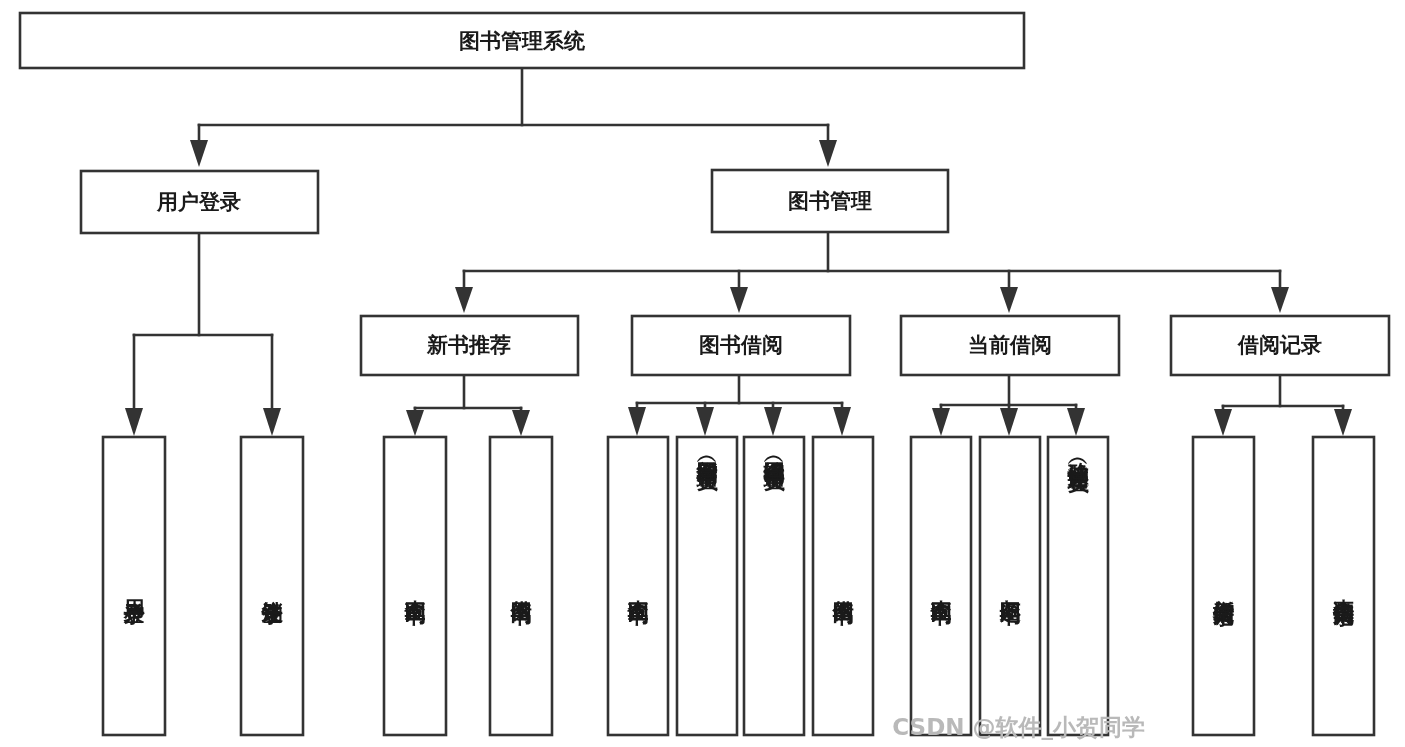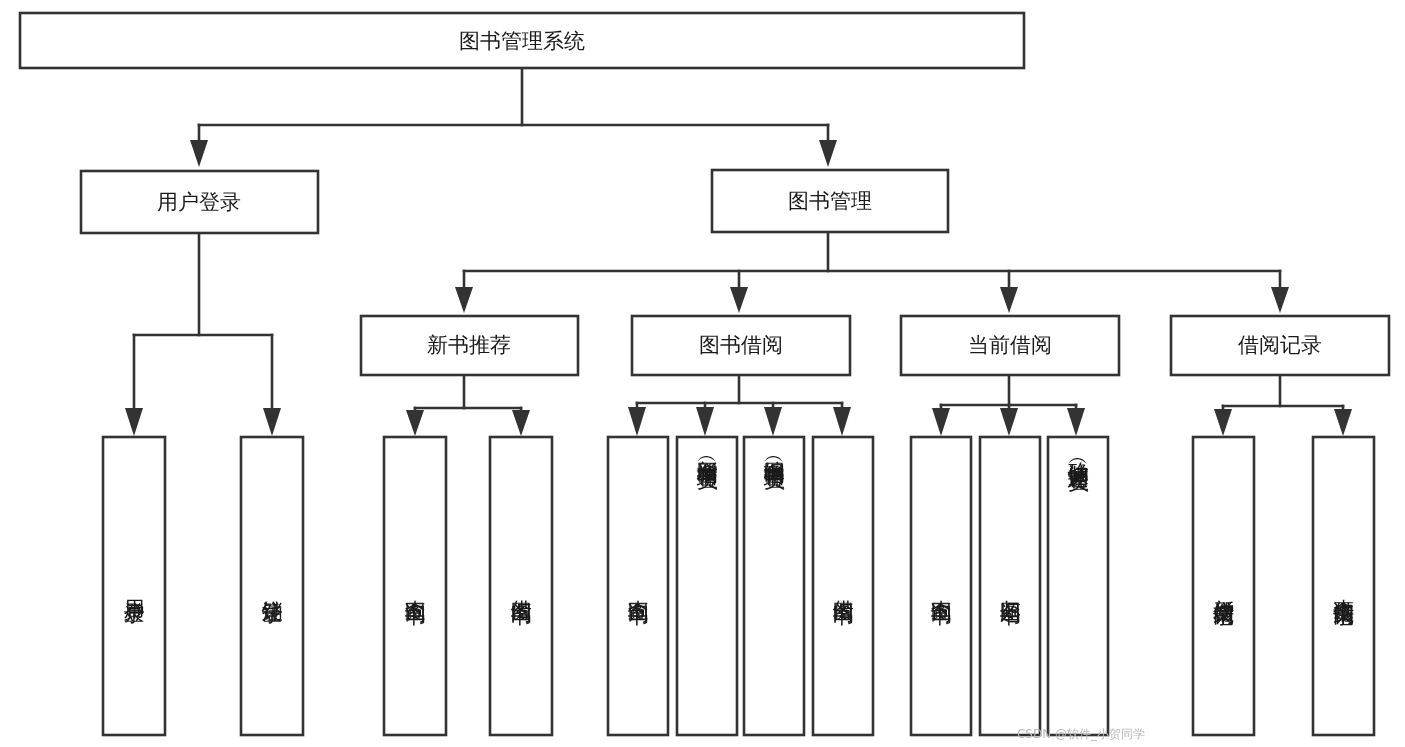--- a/index.html
+++ b/index.html
@@ -12,20 +12,21 @@
     height: 747px;
     font-family: "DejaVu Sans", "Liberation Sans", sans-serif;
     overflow: hidden;
     position: relative;
   }
   #diagram-root {
     position: absolute;
     left: 0; top: 0;
     width: 1155px;
     height: 747px;
+    font-weight: bold;
   }
   svg.diagram-canvas {
     display: block;
     width: 1405px;
     height: 747px;
   }
   .node-box {
     fill: #ffffff;
     stroke: #333333;
     stroke-width: 2.6;
@@ -65,21 +66,21 @@
     letter-spacing: 1.5px;
     color: #1a1a1a;
     white-space: nowrap;
     text-align: center;
   }
   .watermark {
     position: absolute;
     right: 10px;
     bottom: 4px;
     font-family: "DejaVu Sans", "Liberation Sans", sans-serif;
-    font-size: 12px;
+    font-size: 23px;
     color: #b9b9b9;
     white-space: nowrap;
     user-select: none;
   }
 </style>
 </head>
 <body>
 
 <div id="diagram-root">
 

